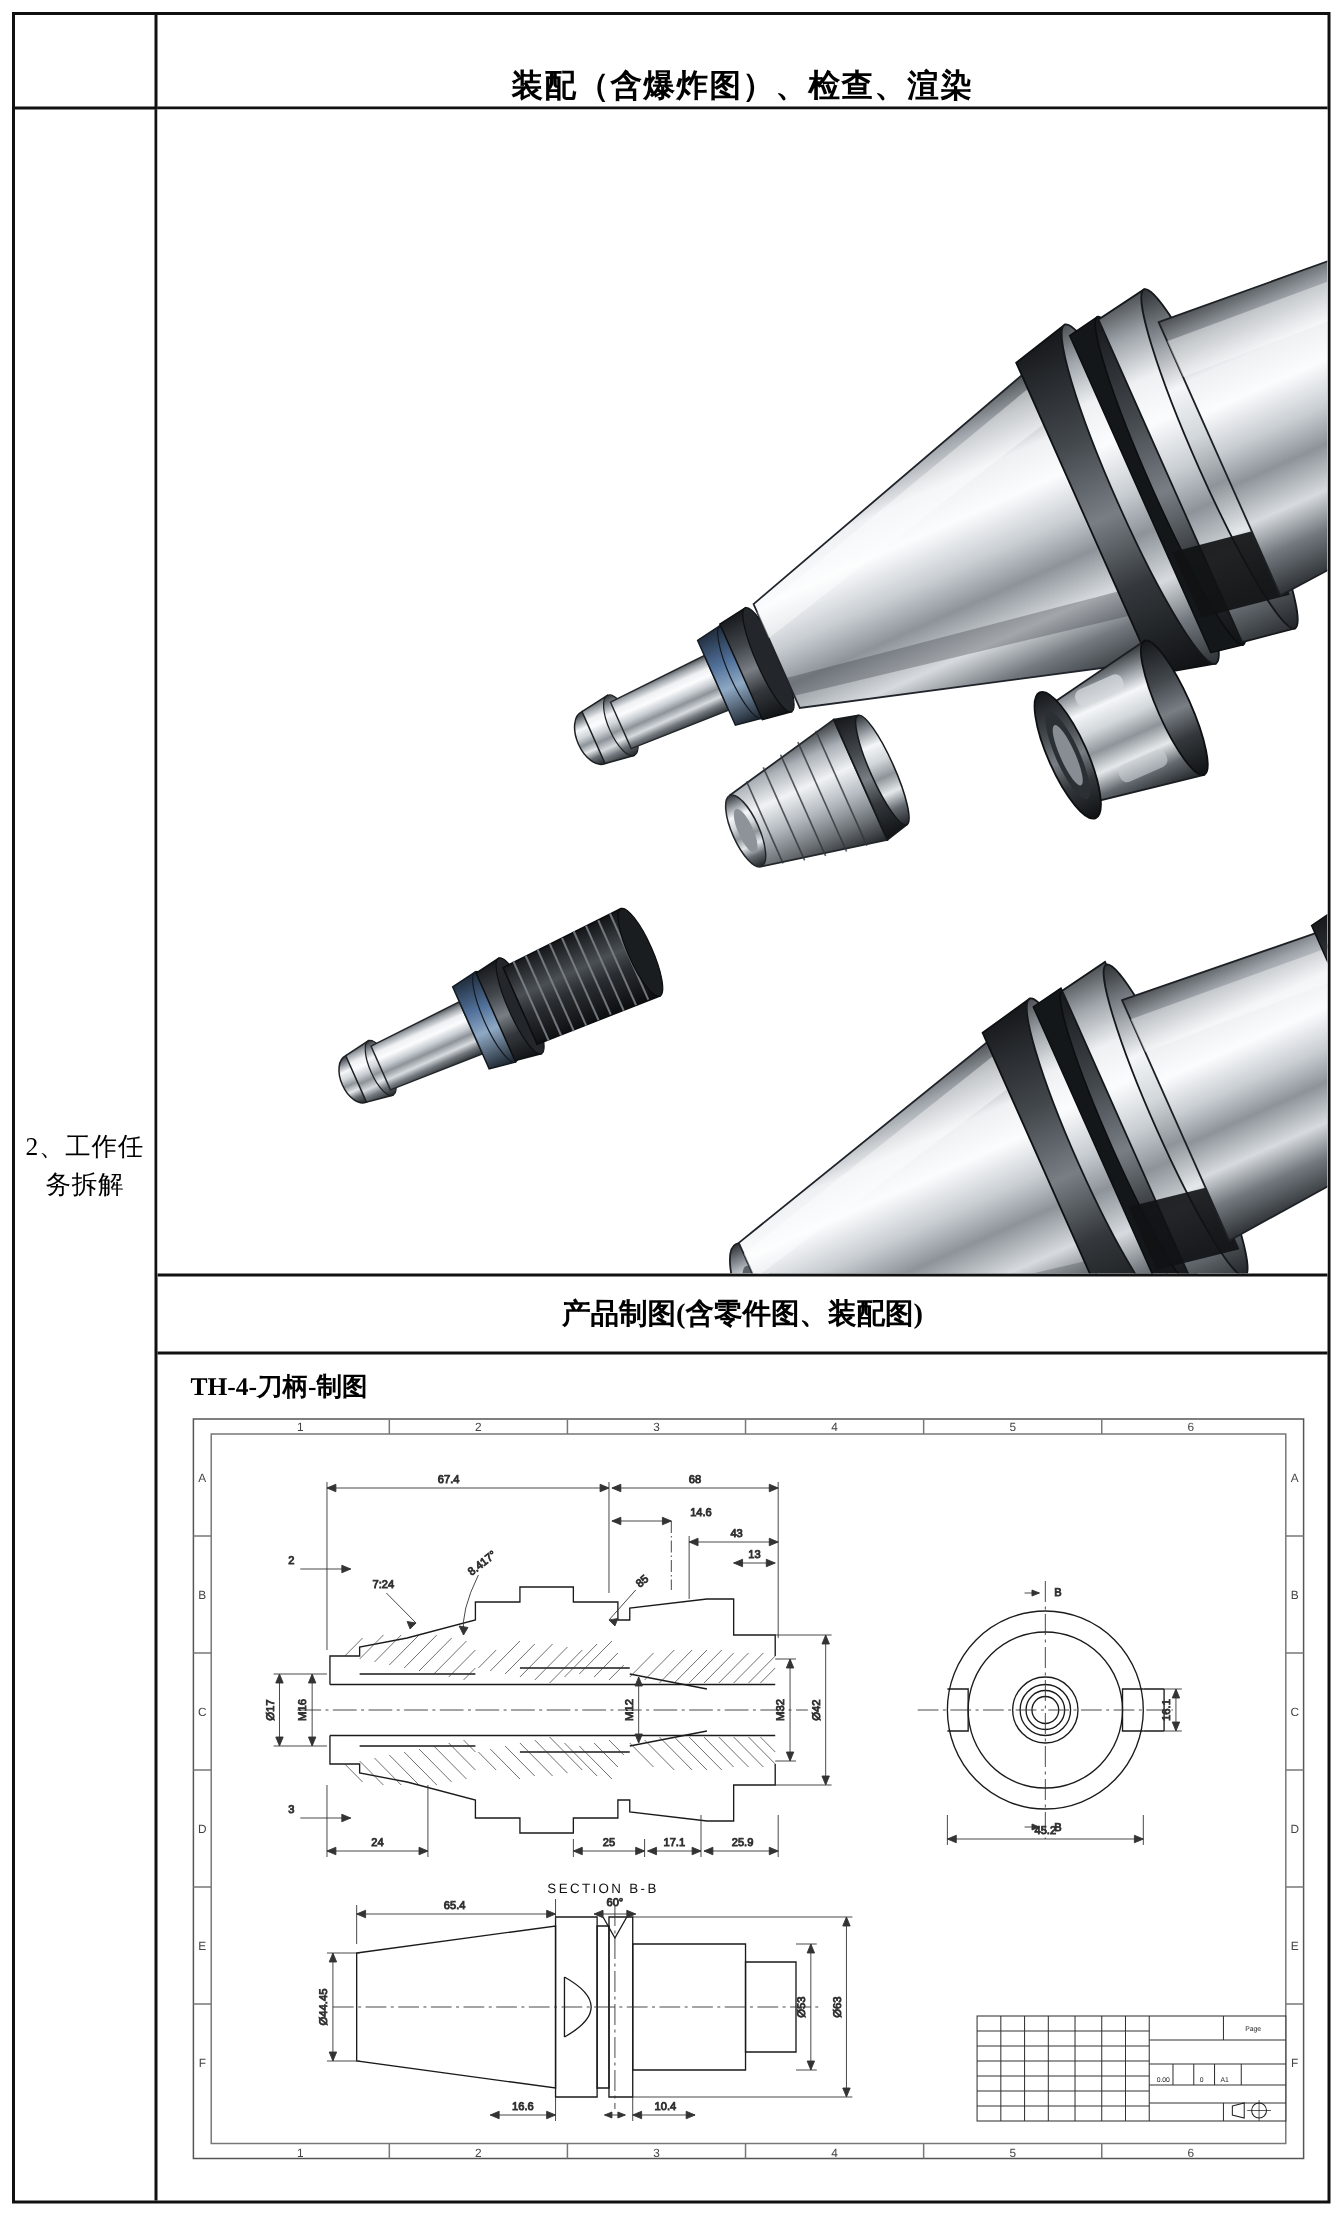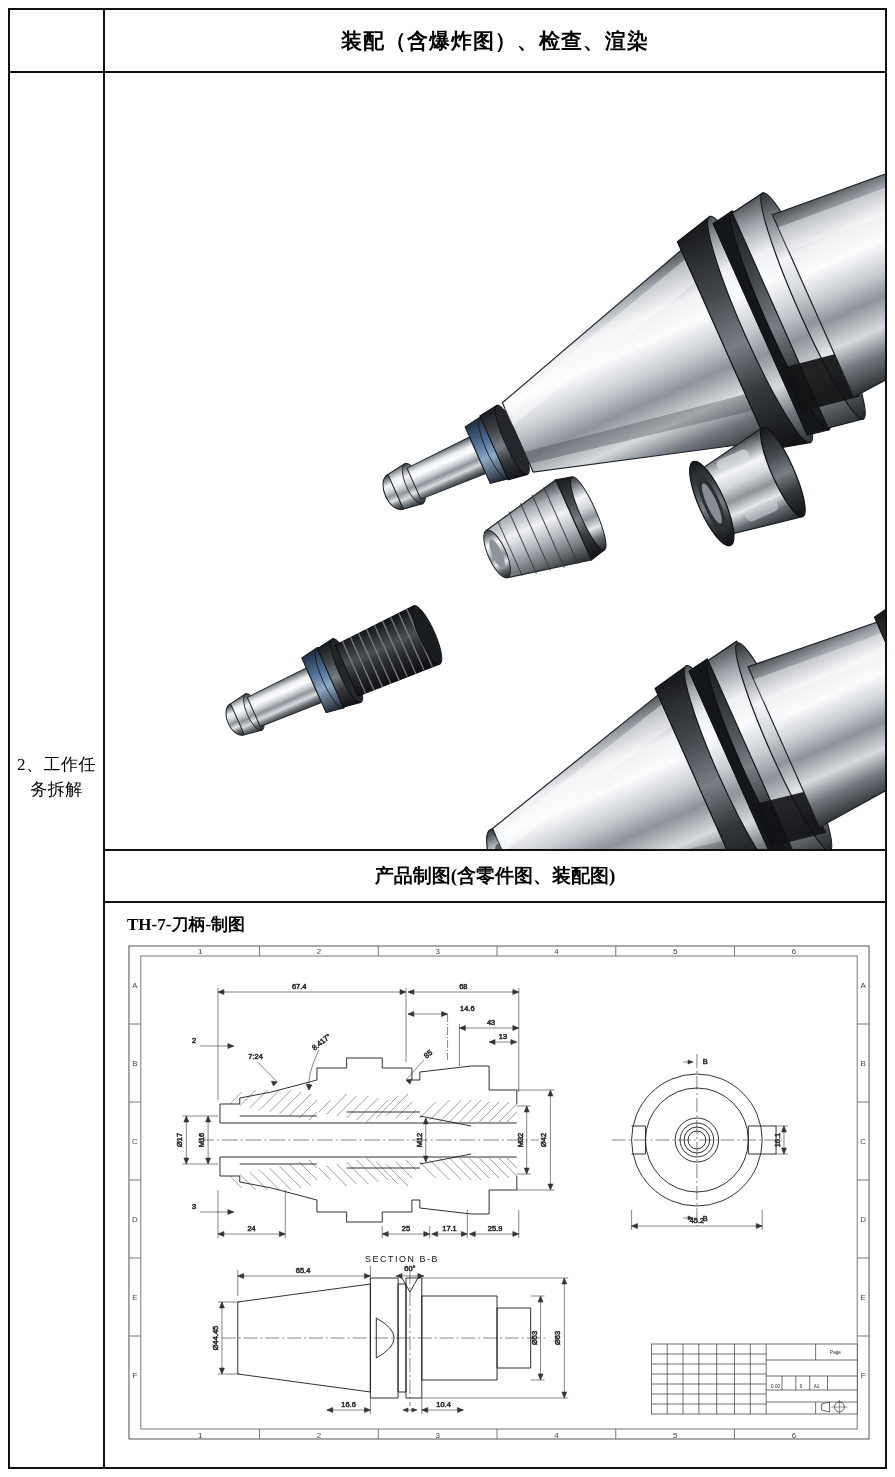--- a/index.html
+++ b/index.html
@@ -32,21 +32,21 @@
     flex: 0 0 95px;
     border-right: 2px solid #111;
     position: relative;
   }
   .col-right { flex: 1 1 auto; position: relative; display: flex; flex-direction: column; }
 
   .head-cell-left { flex: 0 0 95px; border-right: 2px solid #111; border-bottom: 2px solid #111; }
   .head-cell-right {
     flex: 1 1 auto;
     border-bottom: 2px solid #111;
-    display: flex; align-items: center; justify-content: center;
+    display: flex; align-items: flex-end; justify-content: center;
   }
   .head-title {
     font-size: 21px; font-weight: 700; letter-spacing: 1px;
     color: #000;
   }
 
   
   .left-label {
     position: absolute;
     left: 0; right: 0;
@@ -277,21 +277,21 @@
             <ellipse cx="626" cy="128" rx="11" ry="66" fill="url(#darkRing)" stroke="#0d0f11" stroke-width="1.1"></ellipse>
           </g>
         </svg>
       </div>
 
       <div class="sec-header">
         <span>产品制图(含零件图、装配图)</span>
       </div>
 
       <div class="draw-block">
-        <div class="draw-caption">TH-7-刀柄-制图</div>
+        <div class="draw-caption">TH-4-刀柄-制图</div>
 
         <div class="draw-sheet">
         <svg viewBox="0 0 760 505" preserveAspectRatio="none">
           <g fill="none" stroke="#555" stroke-width="1">
 
             <rect x="6" y="6" width="748" height="493"></rect>
             <rect x="18" y="16" width="724" height="473" stroke="#777"></rect>
           </g>
 
           <g stroke="#777" stroke-width="1">

